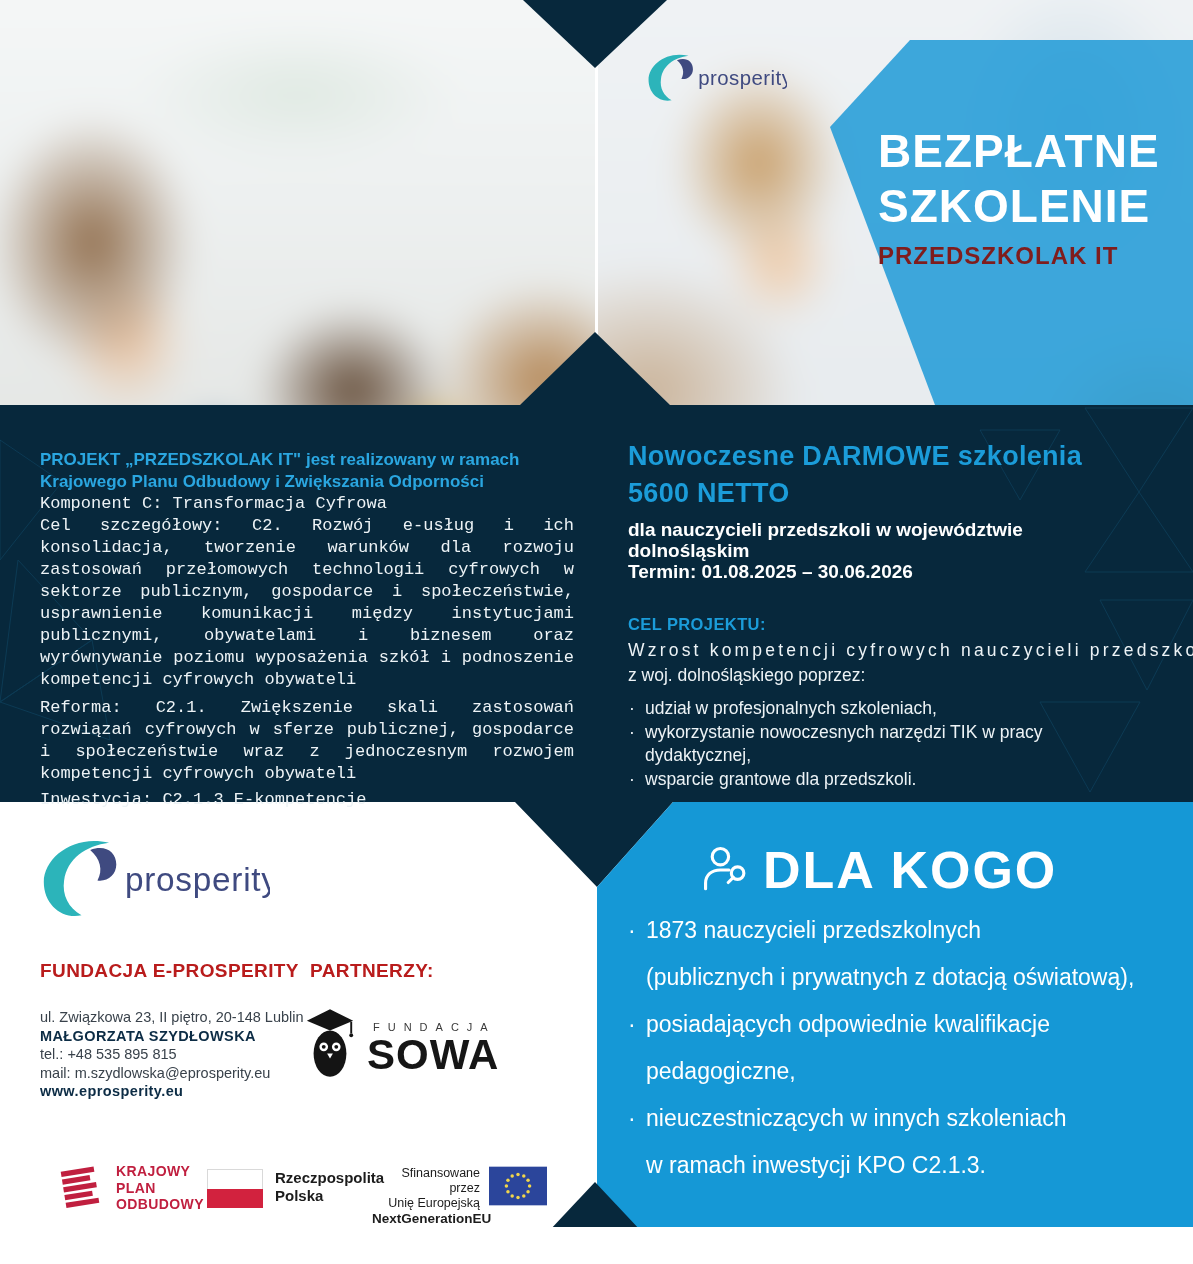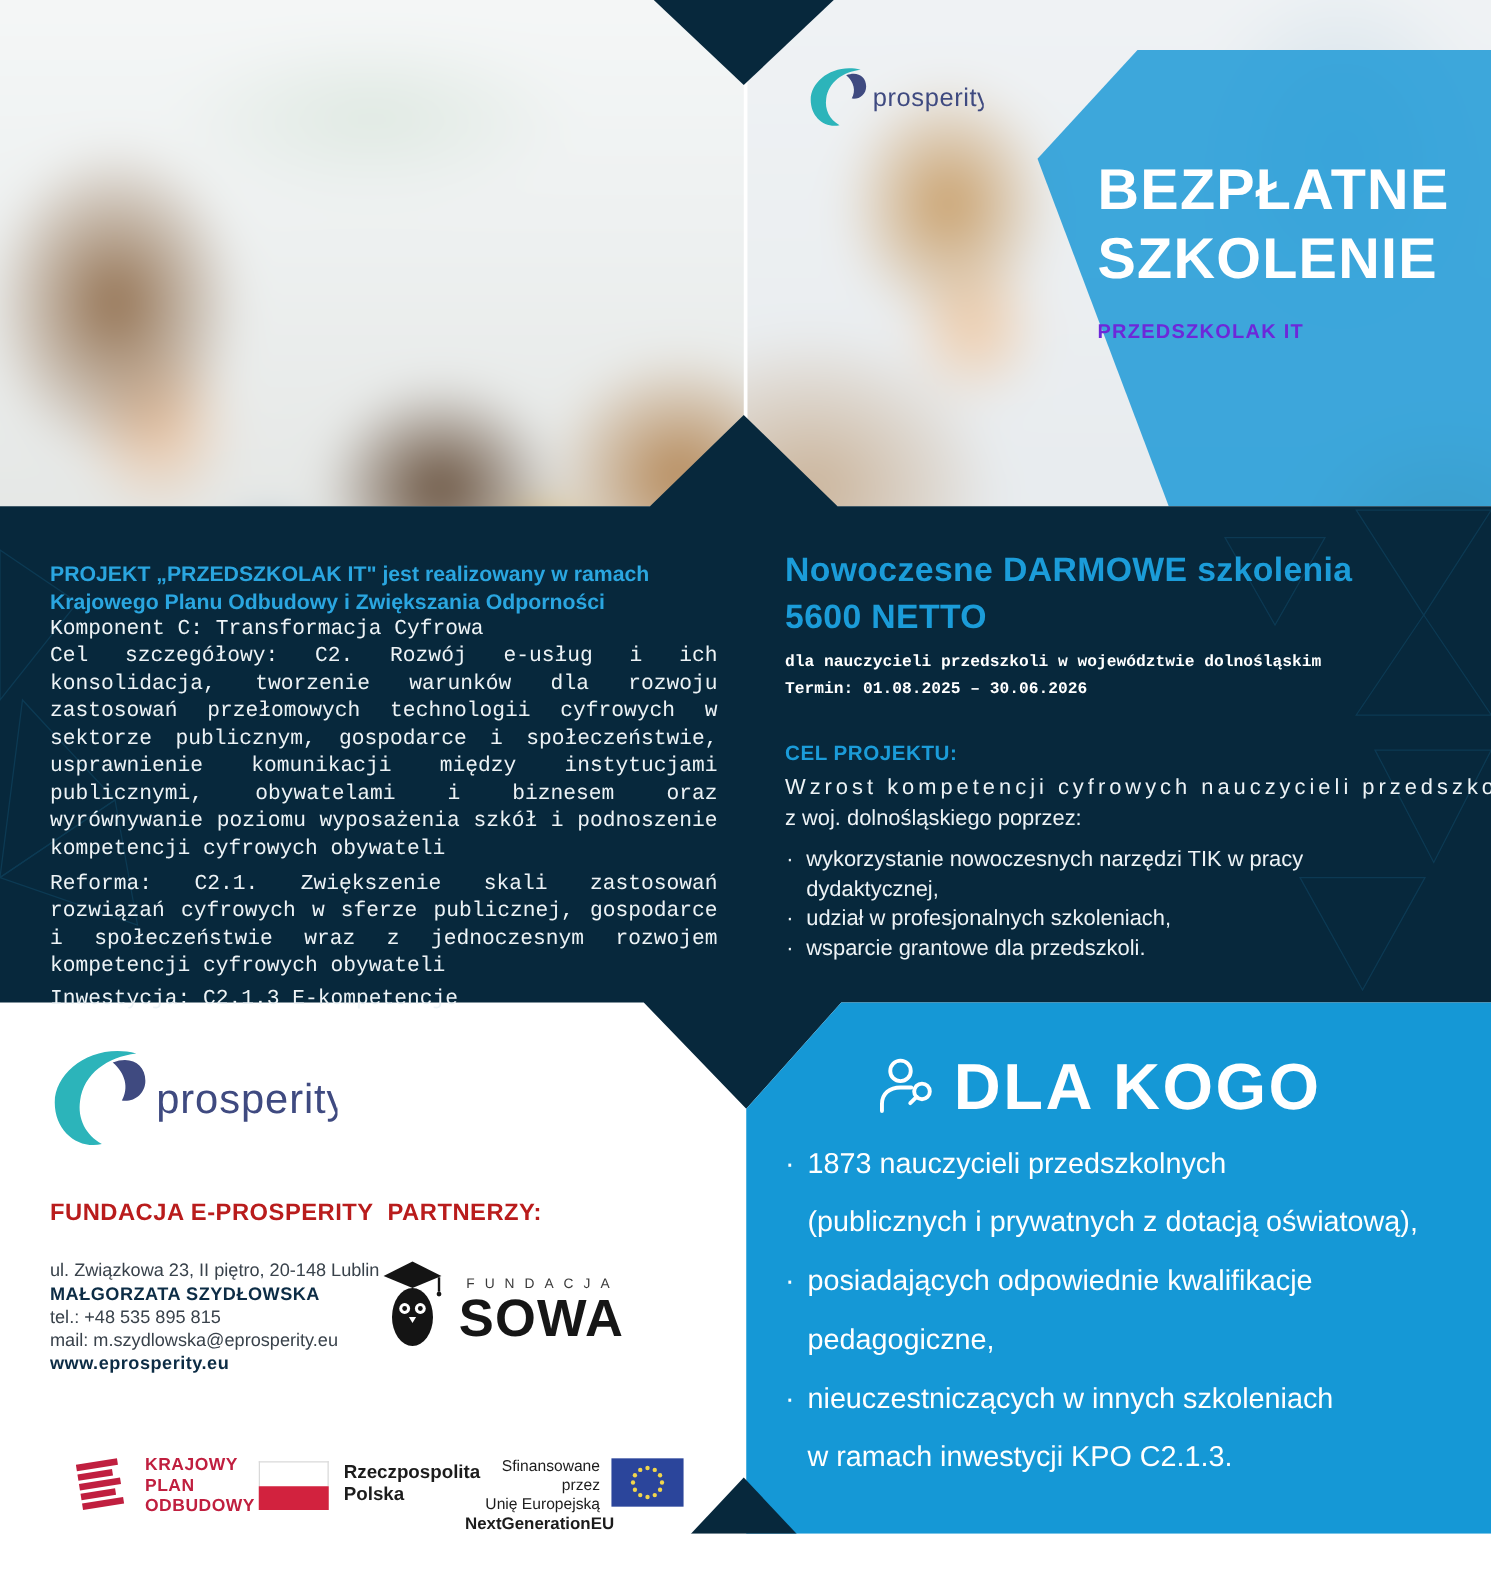--- a/index.html
+++ b/index.html
@@ -31,32 +31,32 @@
       radial-gradient(ellipse 165px 135px at 88% 96%, #d8bd93 0%, rgba(216,189,147,0) 70%),
       radial-gradient(ellipse 170px 210px at 76% 34%, #cfdfe9 0%, rgba(207,223,233,0) 70%),
       linear-gradient(180deg,#f0f3f5 0%,#e7ebee 100%);
   }
   
   .shapes{position:absolute;left:0;top:0;z-index:2;pointer-events:none;}
   
   .small-logo{position:absolute;left:645px;top:50px;width:142px;height:56px;z-index:3;}
   .banner{position:absolute;left:878px;top:124px;z-index:3;}
   .banner-line{font-size:46px;line-height:55px;font-weight:800;color:#ffffff;letter-spacing:1px;}
-  .banner-sub{font-size:16px;line-height:30px;font-weight:800;color:#6d28d9;letter-spacing:1px;margin-top:17px;}
+  .banner-sub{font-size:24px;line-height:30px;font-weight:800;color:#7f1d1d;letter-spacing:1px;margin-top:7px;}
   
   .left-panel{position:absolute;left:40px;top:449px;width:534px;z-index:3;
     color:#edf3f6;font-size:17px;line-height:22px;}
   .lp-heading{color:#2aa6e0;font-weight:700;}
   .lp-par{margin:0;text-align:justify;font-family:Liberation Mono, monospace;}
   .lp-par.sp{margin-top:6px;}
   .lp-par.sp2{margin-top:4px;}
   
   .right-panel{position:absolute;left:628px;top:438px;width:494px;z-index:3;}
   .rp-offer{color:#1b9cd9;font-weight:800;font-size:27px;line-height:37px;letter-spacing:0.3px;}
-  .rp-detail{color:#ffffff;font-weight:700;font-size:13px;line-height:21px;font-family:Liberation Mono, monospace;}
+  .rp-detail{color:#ffffff;font-weight:700;font-size:19px;line-height:21px;}
   .rp-detail-wrap{margin-top:7px;}
   .rp-goal-label{color:#1b9cd9;font-weight:800;font-size:16.5px;letter-spacing:0.4px;margin-top:33px;}
   .rp-intro1{color:#edf3f6;font-size:17.5px;line-height:25px;letter-spacing:3.2px;white-space:nowrap;margin-top:4px;}
   .rp-intro2{color:#edf3f6;font-size:17.5px;line-height:25px;}
   .rp-bullets{margin-top:9px;}
   .rp-bullet{position:relative;color:#edf3f6;font-size:17.5px;line-height:23.5px;padding-left:17px;}
   .rp-bullet::before{content:"·";position:absolute;left:1px;top:0;color:#edf3f6;}
   
   .big-logo{position:absolute;left:38px;top:833px;width:232px;height:92px;z-index:3;}
   .block-label{position:absolute;font-size:19px;font-weight:800;color:#b91c1c;letter-spacing:0.4px;z-index:3;}
@@ -149,22 +149,22 @@
     <div class="rp-offer">Nowoczesne DARMOWE szkolenia</div>
     <div class="rp-offer">5600 NETTO</div>
     <div class="rp-detail-wrap">
       <div class="rp-detail">dla nauczycieli przedszkoli w województwie dolnośląskim</div>
       <div class="rp-detail">Termin: 01.08.2025 – 30.06.2026</div>
     </div>
     <div class="rp-goal-label">CEL PROJEKTU:</div>
     <div class="rp-intro1">Wzrost kompetencji cyfrowych nauczycieli przedszkolnych</div>
     <div class="rp-intro2">z woj. dolnośląskiego poprzez:</div>
     <div class="rp-bullets">
+      <div class="rp-bullet">udział w profesjonalnych szkoleniach,</div>
       <div class="rp-bullet">wykorzystanie nowoczesnych narzędzi TIK w pracy dydaktycznej,</div>
-      <div class="rp-bullet">udział w profesjonalnych szkoleniach,</div>
       <div class="rp-bullet">wsparcie grantowe dla przedszkoli.</div>
     </div>
   </div>
 
   <svg class="big-logo" viewBox="0 0 320 120">
     <path d="M98,10 C50,-2 8,30 8,64 C8,96 34,116 60,110 C42,100 33,82 36,62 C40,32 66,14 98,10 Z" fill="#2cb4ba"></path>
     <path d="M72,20 C92,12 108,22 108,40 C108,54 96,64 82,62 C90,48 86,32 72,20 Z" fill="#3f4a80"></path>
     <text x="120" y="76" font-size="46" fill="#3f4a80" letter-spacing="1">prosperity</text>
   </svg>
 

